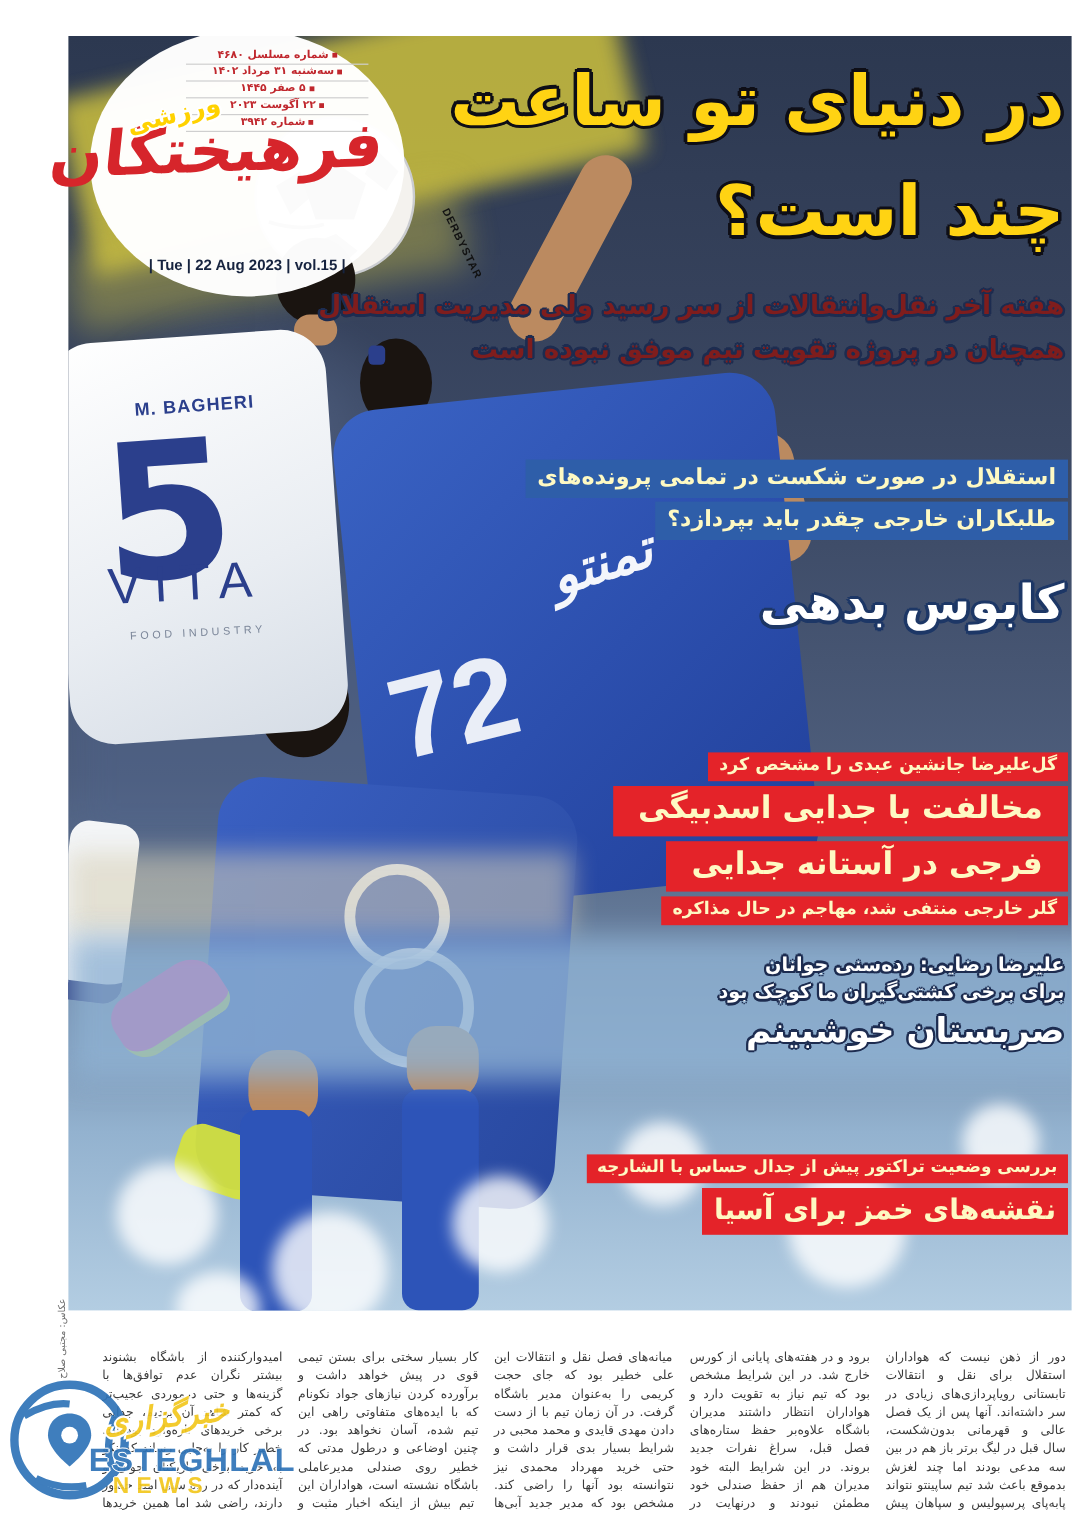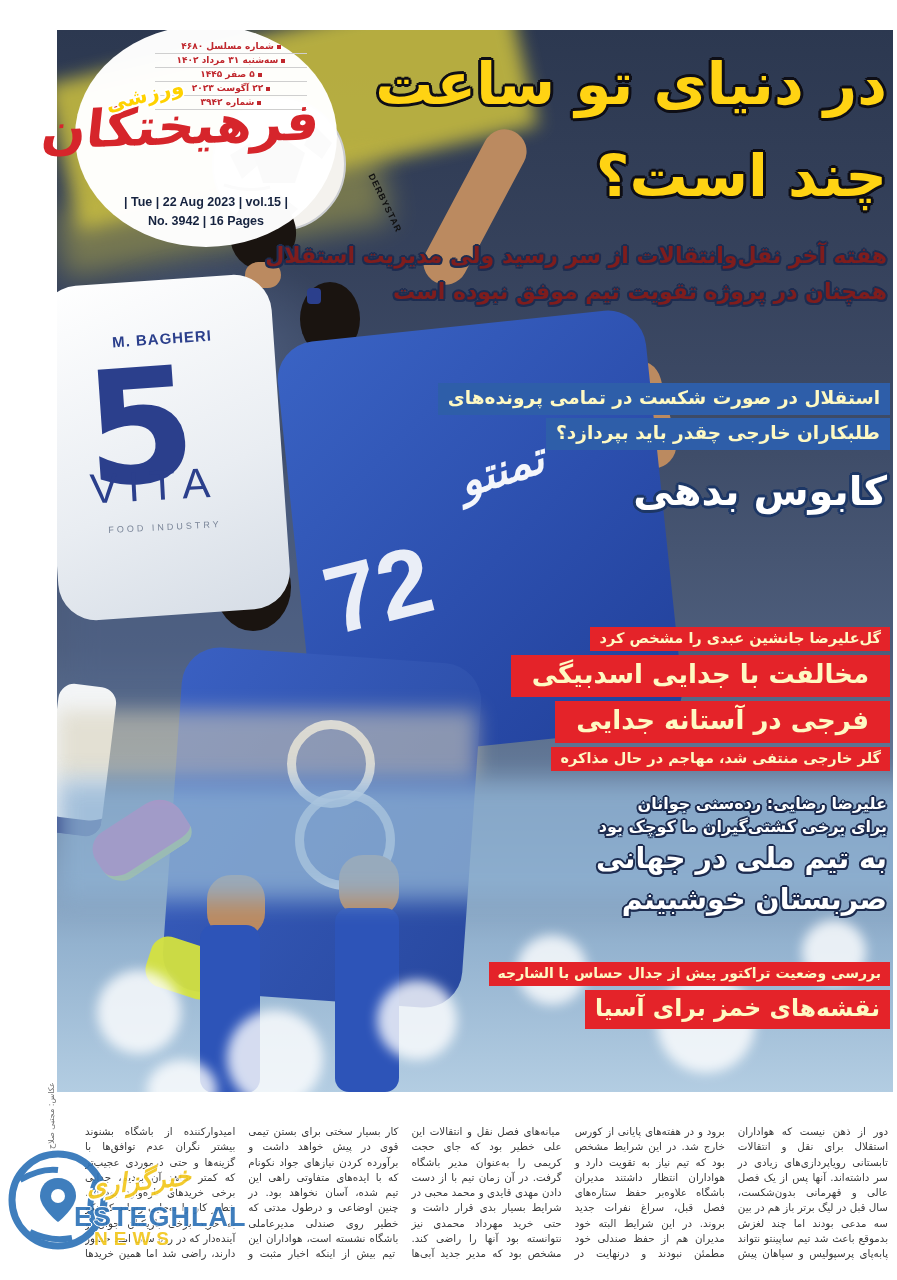--- a/index.html
+++ b/index.html
@@ -62,21 +62,21 @@
   .out-navy{text-shadow:2px 0 #1d2c50,-2px 0 #1d2c50,0 2px #1d2c50,0 -2px #1d2c50,1.5px 1.5px #1d2c50,-1.5px 1.5px #1d2c50,1.5px -1.5px #1d2c50,-1.5px -1.5px #1d2c50;}
   .out-navy3{text-shadow:3px 0 #1d3766,-3px 0 #1d3766,0 3px #1d3766,0 -3px #1d3766,2px 2px #1d3766,-2px 2px #1d3766,2px -2px #1d3766,-2px -2px #1d3766;}
 
   #headline{right:10px;top:38px;text-align:right;font-weight:700;font-size:58px;line-height:92px;color:#ffd313;}
   #subhead{right:10px;top:238px;text-align:right;font-weight:700;font-size:22px;line-height:36px;color:#7f1d1d;}
 
   .stack{display:flex;flex-direction:column;align-items:flex-end;}
   .strip{color:#fef9c3;font-weight:700;white-space:nowrap;direction:rtl;}
   .blue-strip{background:#2e5ea9;font-size:18.5px;padding:4px 10px 7px;}
   #debt-kicker{right:7px;top:383px;gap:3px;}
-  #debt-title{right:10px;top:464px;text-align:right;font-weight:700;font-size:40px;line-height:54px;color:#fff;}
+  #debt-title{right:10px;top:476px;text-align:right;font-weight:700;font-size:40px;line-height:54px;color:#fff;}
 
   .red-sm{background:#e42329;font-size:14.5px;padding:3px 9px 5px;}
   .red-lg{background:#e42329;font-size:26px;padding:4px 21px 8px;}
   #red-block{right:7px;top:627px;gap:4px;}
   #wrestling{right:10px;top:792px;text-align:right;color:#fff;font-weight:700;}
   #wrestling .k{font-size:16px;line-height:23px;}
   #wrestling .b{font-size:28.5px;line-height:41px;}
   #tractor{right:7px;top:962px;gap:4px;}
   #tractor .red-sm{font-size:14px;}
   #tractor .red-lg{font-size:23.5px;padding:4px 10px 7px;}
@@ -165,21 +165,20 @@
       <div class="mh-line"><span class="mh-sq"></span><span>شماره مسلسل ۴۶۸۰</span></div>
       <div class="mh-line"><span class="mh-sq"></span><span>سه‌شنبه ۳۱ مرداد ۱۴۰۲</span></div>
       <div class="mh-line"><span class="mh-sq"></span><span>۵ صفر ۱۴۴۵</span></div>
       <div class="mh-line"><span class="mh-sq"></span><span>۲۲ آگوست ۲۰۲۳</span></div>
       <div class="mh-line"><span class="mh-sq"></span><span>شماره ۳۹۴۲</span></div>
     </div>
     <div class="mh-logo">فرهیختگان</div>
     <div class="mh-badge">ورزشی</div>
     <div class="mh-eng">
       <div>| Tue | 22 Aug 2023 | vol.15 |</div>
-      <div>No. 3942 | 16 Pages</div>
     </div>
   </div>
 
   <div id="headline" class="abs rtl out-dark">
     <div>در دنیای تو ساعت</div>
     <div>چند است؟</div>
   </div>
   <div id="subhead" class="abs rtl out-navy">
     <div>هفته آخر نقل‌وانتقالات از سر رسید ولی مدیریت استقلال</div>
     <div>همچنان در پروژه تقویت تیم موفق نبوده است</div>
@@ -196,21 +195,20 @@
   <div id="red-block" class="abs stack">
     <div class="strip red-sm">گل‌علیرضا جانشین عبدی را مشخص کرد</div>
     <div class="strip red-lg">مخالفت با جدایی اسدبیگی</div>
     <div class="strip red-lg">فرجی در آستانه جدایی</div>
     <div class="strip red-sm">گلر خارجی منتفی شد، مهاجم در حال مذاکره</div>
   </div>
 
   <div id="wrestling" class="abs rtl out-navy">
     <div class="k">علیرضا رضایی: رده‌سنی جوانان</div>
     <div class="k">برای برخی کشتی‌گیران ما کوچک بود</div>
-    <div class="b">به تیم ملی در جهانی</div>
     <div class="b">صربستان خوشبینم</div>
   </div>
 
   <div id="tractor" class="abs stack">
     <div class="strip red-sm">بررسی وضعیت تراکتور پیش از جدال حساس با الشارجه</div>
     <div class="strip red-lg">نقشه‌های خمز برای آسیا</div>
   </div>
 
   <div id="credit" class="abs">عکاس: مجتبی صلاح</div>
 

